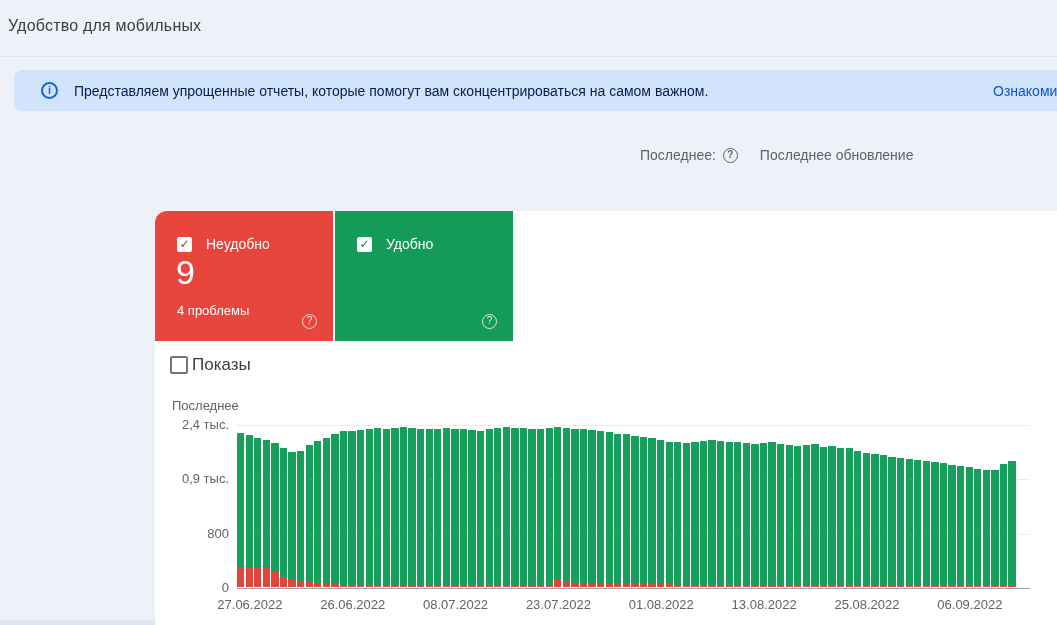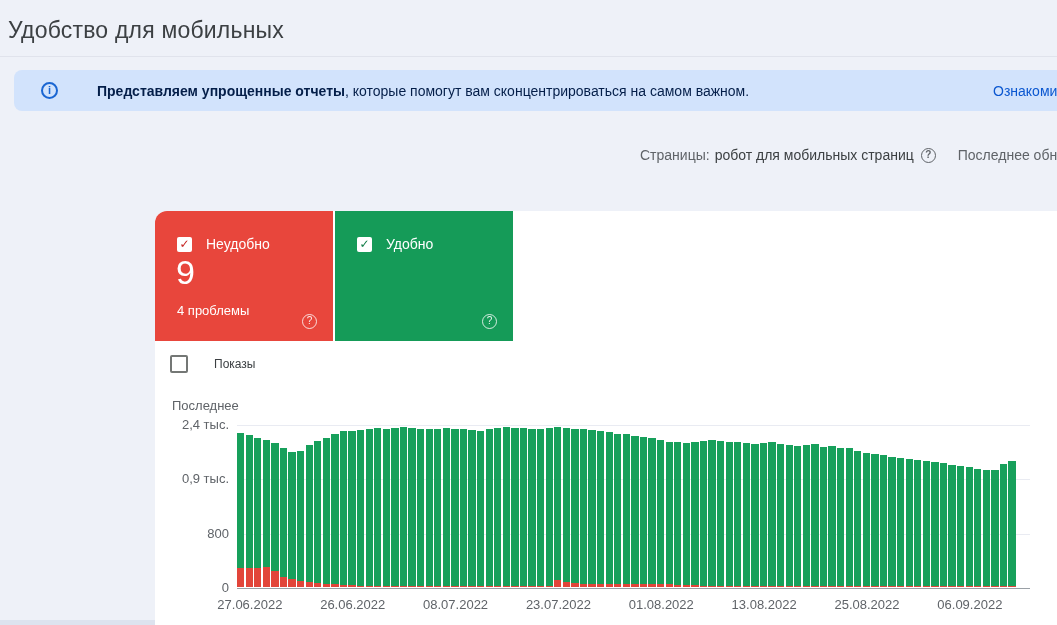--- a/index.html
+++ b/index.html
@@ -3,35 +3,35 @@
 <meta charset="utf-8">
 <style>
   * { margin:0; padding:0; box-sizing:border-box; }
   html,body { width:1057px; height:625px; overflow:hidden; }
   body {
     font-family:"Liberation Sans","DejaVu Sans",sans-serif;
     background:#eef1f8; position:relative; color:#3c4043;
   }
   .page-title {
     position:absolute; left:8px; top:17px;
-    font-size:23px; color:#3c4043; letter-spacing:.2px;
+    font-size:16px; color:#3c4043; letter-spacing:.2px;
   }
   .header-divider { position:absolute; left:0; top:56px; width:100%; height:1px; background:#e0e3ec; }
 
   .banner {
     position:absolute; left:14px; top:70px; width:1090px; height:41px;
     background:#d2e3fc; border-radius:8px; display:flex; align-items:center;
   }
   .info-icon {
     width:17px; height:17px; border:2px solid #1a66d2; border-radius:50%;
     color:#1a66d2; font-size:11px; font-weight:bold; line-height:13px;
     text-align:center; margin-left:27px; flex:0 0 auto;
   }
   .banner-text { margin-left:16px; font-size:14px; color:#041e49; white-space:nowrap; }
-  .banner-text b { font-weight:bold;margin-left:23px; }
+  .banner-text b { font-weight:normal; }
   .banner-link {
     position:absolute; left:979px; font-size:14px; color:#0b57d0; font-weight:500;
     white-space:nowrap; cursor:pointer; text-decoration:none;
   }
 
   .source-row {
     position:absolute; left:640px; top:147px; display:flex; align-items:center;
     font-size:14px; white-space:nowrap;
   }
   .source-label { color:#5f6368; }
@@ -64,21 +64,21 @@
   .help-icon {
     position:absolute; right:16px; bottom:12px; width:15px; height:15px;
     border:1.5px solid rgba(255,255,255,.8); border-radius:50%;
     color:rgba(255,255,255,.9); font-size:10px; line-height:12px; text-align:center; cursor:pointer;
   }
 
   .impressions-row { position:absolute; left:15px; top:144px; display:flex; align-items:center; }
   .impressions-box {
     width:18px; height:18px; border:2px solid #747775; border-radius:2px; background:#fff; cursor:pointer;
   }
-  .impressions-label { margin-left:26px; font-size:12px; color:#3c4043; }
+  .impressions-label { margin-left:4px; font-size:17px; color:#3c4043; }
 
   .chart-ylabel { position:absolute; left:17px; top:187px; font-size:13px; color:#5f6368; }
   .chart-plot { position:absolute; left:82px; top:214px; width:793px; height:163px; }
   .gridline { position:absolute; left:0; width:793px; height:1px; background:#e9ebf2; }
   .gridline.base { background:#9aa0a6; }
   .y-tick { position:absolute; width:58px; left:-66px; text-align:right; font-size:13px; color:#5f6368; }
   .bar { position:absolute; bottom:1px; width:7.3px; display:flex; flex-direction:column; cursor:pointer; }
   .bar-green { background:#17a05b; width:100%; }
   .bar-red { background:#e2453a; width:100%; }
   .x-tick { position:absolute; top:172px; transform:translateX(-50%); font-size:13px; color:#5f6368; white-space:nowrap; }
@@ -91,22 +91,21 @@
 <div class="page-title">Удобство для мобильных</div>
 <div class="header-divider"></div>
 
 <div class="banner">
   <span class="info-icon">i</span>
   <span class="banner-text"><b>Представляем упрощенные отчеты</b><span>, которые помогут вам сконцентрироваться на самом важном.</span></span>
   <a class="banner-link">Ознакомиться</a>
 </div>
 
 <div class="source-row">
-  <span class="source-label">Страницы:</span>
-  <span class="source-value">робот для мобильных страниц</span>
+  <span class="source-label">Последнее:</span>
   <span class="q-icon">?</span>
   <span class="updated-label">Последнее обновление</span>
 </div>
 
 <div class="card">
   <div class="tiles">
     <div class="tile tile-fail">
       <div class="tile-check-row">
         <span class="cbx">✓</span>
         <span class="tile-label">Неудобно</span>

